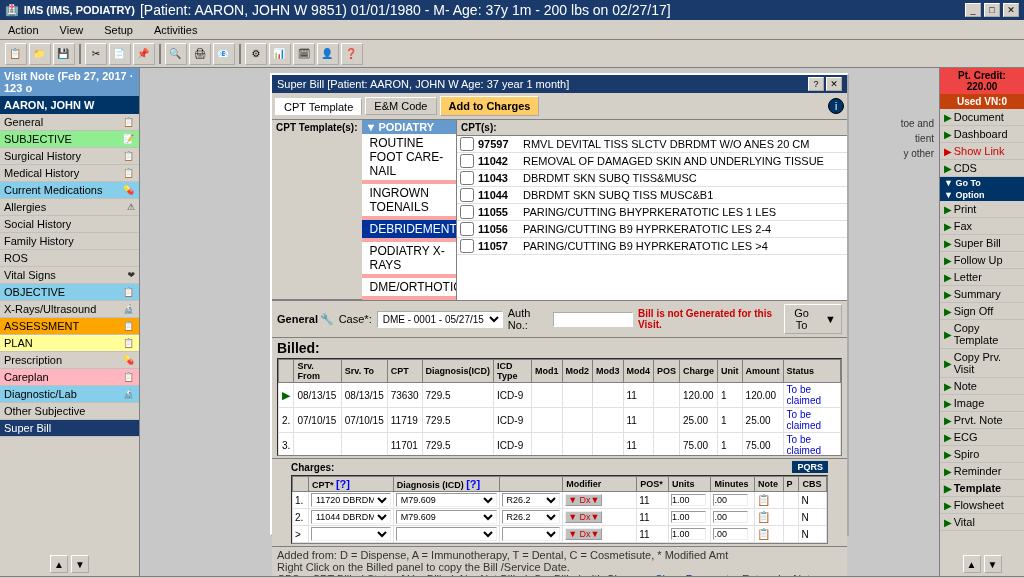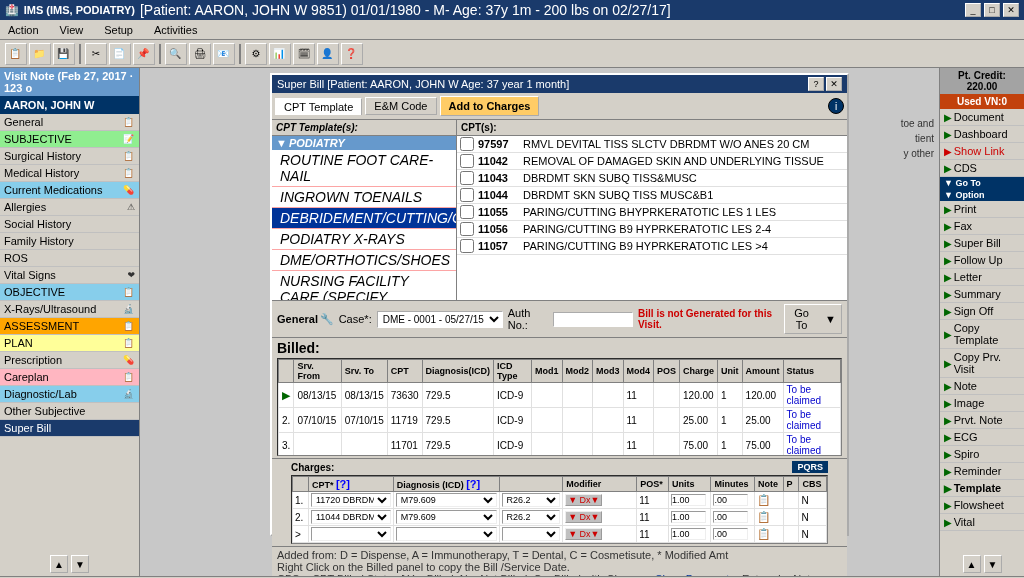--- a/index.html
+++ b/index.html
@@ -34,21 +34,21 @@
     .nav-item.active { background: #1a3a6b; color: white; }
     .nav-green { background: #90EE90; }
     .nav-blue { background: #87CEEB; }
     .nav-yellow { background: #FFFF99; }
     .nav-orange { background: #FFA500; }
     .nav-pink { background: #FFB6C1; }
     .nav-icon { font-size: 9px; color: #333; }
     
     
     .right-panel { width: 85px; background: #d4d0c8; border-left: 1px solid #808080; display: flex; flex-direction: column; font-size: 10px; }
-    .pt-credit { background: #a3a3a3; padding: 2px; text-align: center; font-weight: bold; font-size: 10px; }
+    .pt-credit { background: #ef4444; padding: 2px; text-align: center; font-weight: bold; font-size: 10px; }
     .right-nav-item { padding: 2px 4px; cursor: pointer; border-bottom: 1px solid #c0c0c0; display: flex; align-items: center; gap: 2px; }
     .right-nav-section { background: #003366; color: white; padding: 1px 4px; font-size: 9px; font-weight: bold; }
     .arrow-icon { color: #006600; font-size: 10px; }
     .used-label { background: #c2410c; color: white; padding: 2px; text-align: center; font-size: 10px; font-weight: bold; }
     
     
     .center-area { flex: 1; background: #c8c8c8; position: relative; overflow: hidden; }
     
     
     .dialog { position: absolute; top: 5px; left: 130px; right: 90px; bottom: 40px; background: #d4d0c8; border: 2px outset #ffffff; z-index: 10; display: flex; flex-direction: column; }
@@ -60,25 +60,25 @@
     .dialog-toolbar { background: #d4d0c8; padding: 3px; display: flex; gap: 3px; align-items: center; border-bottom: 1px solid #808080; }
     .tab-btn { padding: 2px 8px; border: 1px outset #ffffff; background: #d4d0c8; cursor: pointer; font-size: 11px; }
     .tab-btn.active { background: #ffffff; border-bottom: none; }
     .add-charges-btn { background: #ffcc66; border: 1px outset #ffffff; padding: 3px 8px; cursor: pointer; font-size: 11px; font-weight: bold; }
     .info-btn { background: #003366; color: white; border: 1px solid #000; width: 16px; height: 16px; display: flex; align-items: center; justify-content: center; cursor: pointer; border-radius: 50%; font-size: 10px; margin-left: auto; }
     
     
     .cpt-area { display: flex; flex: 1; overflow: hidden; }
     
     
-    .template-list { width: 185px; border-right: 1px solid #808080; display: flex; flex-direction: column; font-style: italic; }
+    .template-list { width: 185px; border-right: 1px solid #808080; display: flex; flex-direction: row; }
     .template-list-header { background: #d4d0c8; padding: 2px 4px; border-bottom: 1px solid #808080; font-weight: bold; font-size: 10px; }
     .template-list-content { flex: 1; overflow-y: auto; background: white; }
     .template-group { background: #6699cc; color: white; padding: 1px 4px; font-size: 10px; font-weight: bold; display: flex; align-items: center; gap: 2px; }
-    .template-item { padding: 2px 8px; cursor: pointer; font-size: 14px; border-bottom: 1px solid #fca5a5; }
+    .template-item { padding: 2px 8px; cursor: pointer; font-size: 12px; border-bottom: 4px solid #fca5a5; }
     .template-item.active { background: #003399; color: white; }
     
     
     .cpt-codes-area { flex: 1; display: flex; flex-direction: column; }
     .cpt-codes-header { background: #d4d0c8; padding: 2px 4px; font-weight: bold; font-size: 10px; border-bottom: 1px solid #808080; }
     .cpt-codes-content { flex: 1; overflow-y: auto; background: white; }
     .cpt-row { display: flex; align-items: center; padding: 1px 3px; border-bottom: 1px solid #e0e0e0; font-size: 10px; }
     .cpt-checkbox { width: 14px; height: 14px; margin-right: 4px; }
     .cpt-code { width: 45px; font-weight: bold; color: #000; }
     .cpt-desc { flex: 1; }

